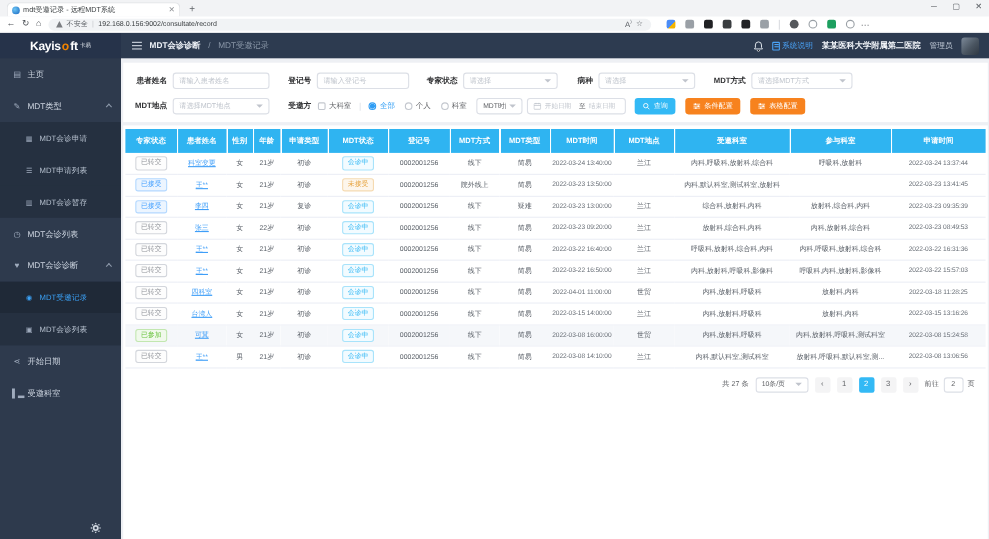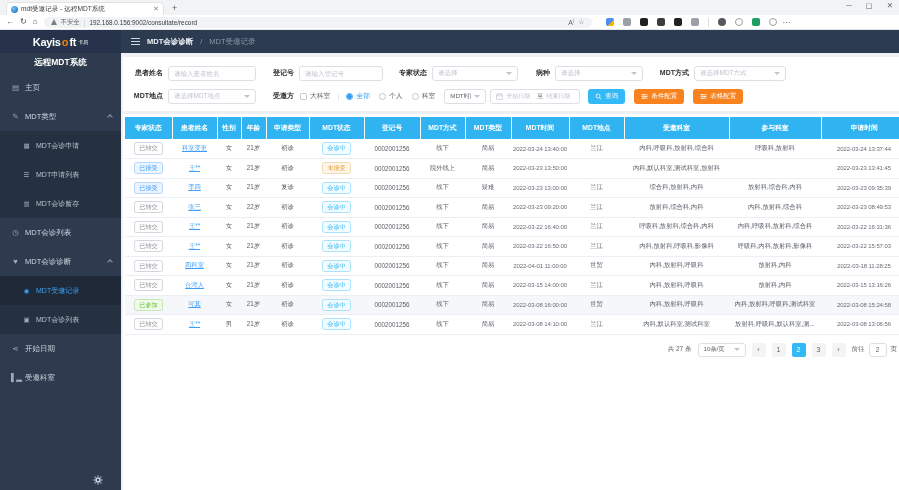--- a/index.html
+++ b/index.html
@@ -31,21 +31,21 @@
   .ext.c3 { background:#202124; }
   .ext.c4 { background:#3a3d40; }
   .ext.c5 { background:#55585c; border-radius:50%; }
   .ext.c6 { background:#fff; border:1px solid #9aa0a6; border-radius:50%; }
   .ext.green { background:#1d9f5f; }
   .toolbar-sep { width:1px; height:9px; background:#dadce0; }
   .more { font-size:8px; color:#5f6368; letter-spacing:1px; }
 
   
   .app { position:absolute; top:30px; left:0; width:899px; height:460px; display:flex; }
-  .sidebar { width:121px; background:#2e3a4d; display:flex; flex-direction:column; position:relative; flex:none; }
+  .sidebar { width:110px; background:#2e3a4d; display:flex; flex-direction:column; position:relative; flex:none; }
   .logo { height:23px; background:#26334a; display:flex; align-items:center; justify-content:center; gap:1px; }
   .logo .brand { color:#fff; font-weight:bold; font-size:11px; letter-spacing:-0.3px; }
   .logo .brand-o { color:#f08300; font-weight:bold; font-size:11px; }
   .logo .brand-suffix { color:#e8edf3; font-size:5px; margin-left:1px; }
   .systitle { height:20px; color:#fff; font-weight:bold; font-size:8.5px; display:flex; align-items:center; justify-content:center; }
   .menu { flex:1; display:flex; flex-direction:column; }
   .mi { height:29px; display:flex; align-items:center; padding-left:11px; gap:5px; color:#cdd5e0; font-size:7.5px; position:relative; cursor:pointer; }
   .mi .ic { width:9px; font-size:7.5px; color:#9fabbd; text-align:center; flex:none; }
   .mi.sub { background:#253040; padding-left:22px; font-size:7px; color:#b6c0ce; }
   .mi.sub .ic { font-size:6.5px; }
@@ -175,21 +175,20 @@
 
   <div class="app">
 
     <div class="sidebar">
       <div class="logo">
         <span class="brand">Kayis</span>
           <span class="brand-o">o</span>
           <span class="brand">ft</span>
         <span class="brand-suffix">卡易</span>
       </div>
-      <div class="systitle">远程MDT系统</div>
       <div class="menu" id="menu">
           <div class="mi">
             <span class="ic">▤</span>
             <span>主页</span>
           </div>
           <div class="mi">
             <span class="ic">✎</span>
             <span>MDT类型</span>
             <i class="chev"></i>
           </div>
@@ -243,20 +242,35 @@
     <div class="main">
       <div class="topbar">
         <span class="fold">
             <span></span>
             <span></span>
             <span></span>
           </span>
         <span class="crumb-sec">MDT会诊诊断</span>
         <span class="crumb-sep">/</span>
         <span class="crumb-page">MDT受邀记录</span>
+        <div class="top-right">
+          <span>
+            <svg width="9" height="10" viewBox="0 0 16 18">
+                <path fill="none" stroke="#dfe5ec" stroke-width="1.6" d="M8 2a5 5 0 0 1 5 5v4l1.5 2.5h-13L3 11V7a5 5 0 0 1 5-5z"></path>
+                <path stroke="#dfe5ec" stroke-width="1.6" d="M6 15.5a2 2 0 0 0 4 0"></path>
+              </svg>
+          </span>
+          <span class="help">
+            <span class="doc"></span>
+            <span>系统说明</span>
+          </span>
+          <span class="hospital">某某医科大学附属第二医院</span>
+          <span class="role">管理员</span>
+          <span class="avatar"></span>
+        </div>
       </div>
 
       <div class="content">
 
         <div class="search-card">
           <div class="srow">
             <span class="flabel" style="width:34px">患者姓名</span>
             <span class="inp" style="width:88px;margin-left:5px">
                 <input placeholder="请输入患者姓名" style="">
               </span>

